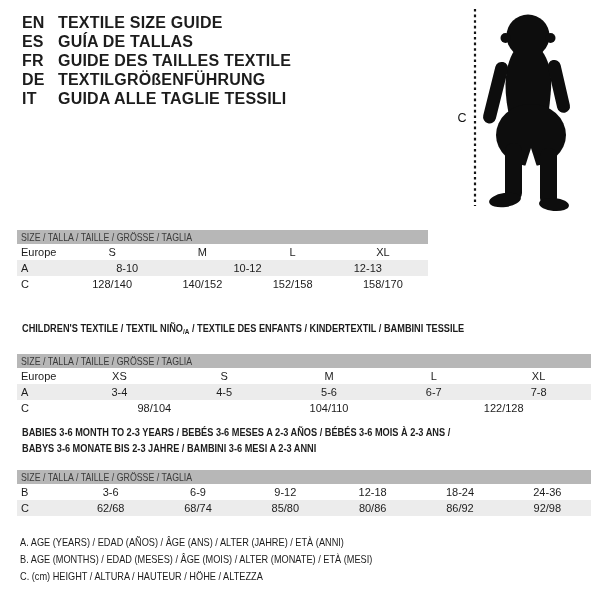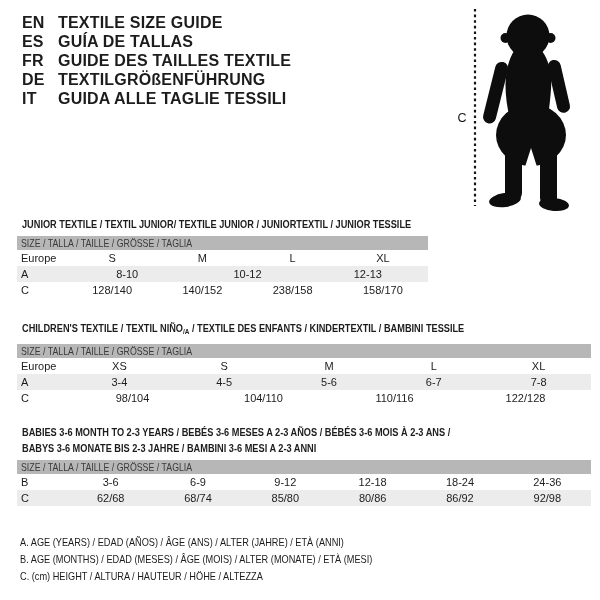--- a/index.html
+++ b/index.html
@@ -18,21 +18,21 @@
   
   .cond{display:inline-block;transform:scaleX(.8);transform-origin:0 50%;white-space:nowrap}
 
   
   .section{left:17px}
   #section-0{top:216px;width:411px}
   #section-1{top:320px;width:574px}
   #section-2{top:424px;width:574px}
   .sec-title{font-weight:700;font-size:11.5px;line-height:16px;padding-left:5px;white-space:nowrap}
   .subseg{font-size:8px;vertical-align:-1.5px}
-  .band{height:14px;line-height:14px;margin-top:4px;padding-left:4px;
+  .band{height:14px;line-height:14px;margin-top:14px;padding-left:4px;
         background:var(--band,#b7b7b7);color:var(--bandText,#3a3a3a);font-size:11px}
   .row{display:flex;height:16px;line-height:16px;font-size:11px}
   .row.shaded{background:var(--shade,#ececec)}
   .row-label{width:46px;padding-left:4px;flex:none}
   .cell{flex:1;text-align:center}
 
   
   #legend{left:17px;top:534px;padding-left:3px}
   .legend-line{font-weight:400;font-size:11.5px;line-height:17px;white-space:nowrap}
 
@@ -79,43 +79,40 @@
     <ellipse cx="96" cy="130" rx="35" ry="31"></ellipse>
     <path d="M89,165 L96,143 L103,165 Z" fill="#ffffff"></path>
     <rect x="70" y="138" width="17" height="58" rx="8"></rect>
     <rect x="105" y="143" width="17" height="58" rx="8"></rect>
     <ellipse cx="70" cy="195" rx="16" ry="7" transform="rotate(-8 70 195)"></ellipse>
     <ellipse cx="119" cy="199.5" rx="15" ry="6.5" transform="rotate(5 119 199.5)"></ellipse>
   </g>
 </svg>
 
 <div class="abs section" id="section-0">
-    <div class="sec-title">
-      <div class="title-line"><span class="cond"><span>JUNIOR TEXTILE / TEXTIL JUNIOR/ TEXTILE JUNIOR / JUNIORTEXTIL / JUNIOR TESSILE</span></span></div>
-    </div>
     <div class="band"><span class="cond">SIZE / TALLA / TAILLE / GRÖSSE / TAGLIA</span></div>
     <div class="tbl">
       <div class="row">
         <span class="row-label">Europe</span>
         <span class="cell">S</span>
         <span class="cell">M</span>
         <span class="cell">L</span>
         <span class="cell">XL</span>
       </div>
       <div class="row shaded">
         <span class="row-label">A</span>
         <span class="cell">8-10</span>
         <span class="cell">10-12</span>
         <span class="cell">12-13</span>
       </div>
       <div class="row">
         <span class="row-label">C</span>
         <span class="cell">128/140</span>
         <span class="cell">140/152</span>
-        <span class="cell">238/158</span>
+        <span class="cell">152/158</span>
         <span class="cell">158/170</span>
       </div>
     </div>
   </div>
 <div class="abs section" id="section-1">
     <div class="sec-title">
       <div class="title-line"><span class="cond"><span>CHILDREN'S TEXTILE / TEXTIL NIÑO</span><span class="subseg">/A</span><span> / TEXTILE DES ENFANTS / KINDERTEXTIL / BAMBINI TESSILE</span></span></div>
     </div>
     <div class="band"><span class="cond">SIZE / TALLA / TAILLE / GRÖSSE / TAGLIA</span></div>
     <div class="tbl">
@@ -132,21 +129,20 @@
         <span class="cell">3-4</span>
         <span class="cell">4-5</span>
         <span class="cell">5-6</span>
         <span class="cell">6-7</span>
         <span class="cell">7-8</span>
       </div>
       <div class="row">
         <span class="row-label">C</span>
         <span class="cell">98/104</span>
         <span class="cell">104/110</span>
-        <span class="cell">110/116</span>
         <span class="cell">122/128</span>
       </div>
     </div>
   </div>
 <div class="abs section" id="section-2">
     <div class="sec-title">
       <div class="title-line"><span class="cond"><span>BABIES 3-6 MONTH TO 2-3 YEARS / BEBÉS 3-6 MESES A 2-3 AÑOS / BÉBÉS 3-6 MOIS À 2-3 ANS /</span></span></div>
       <div class="title-line"><span class="cond"><span>BABYS 3-6 MONATE BIS 2-3 JAHRE / BAMBINI 3-6 MESI A 2-3 ANNI</span></span></div>
     </div>
     <div class="band"><span class="cond">SIZE / TALLA / TAILLE / GRÖSSE / TAGLIA</span></div>

